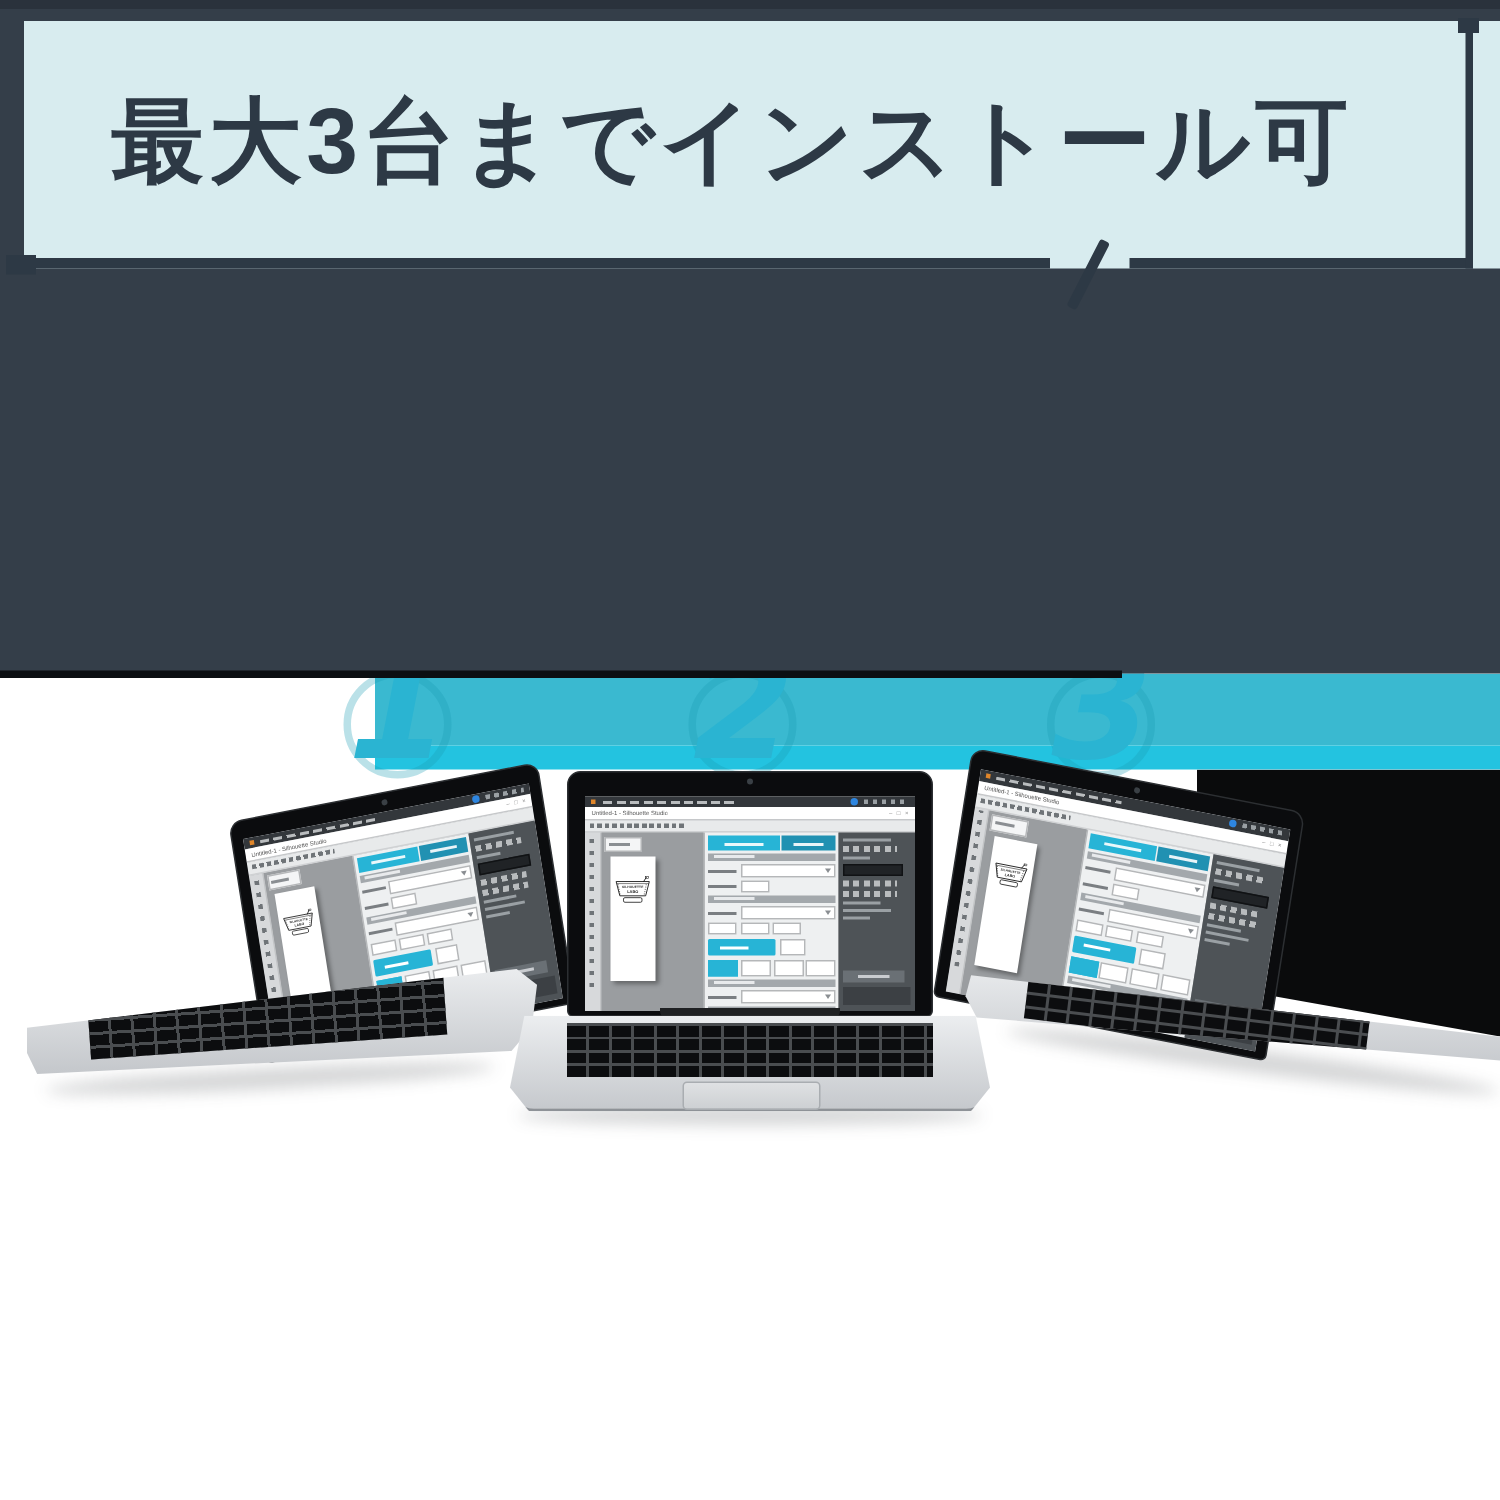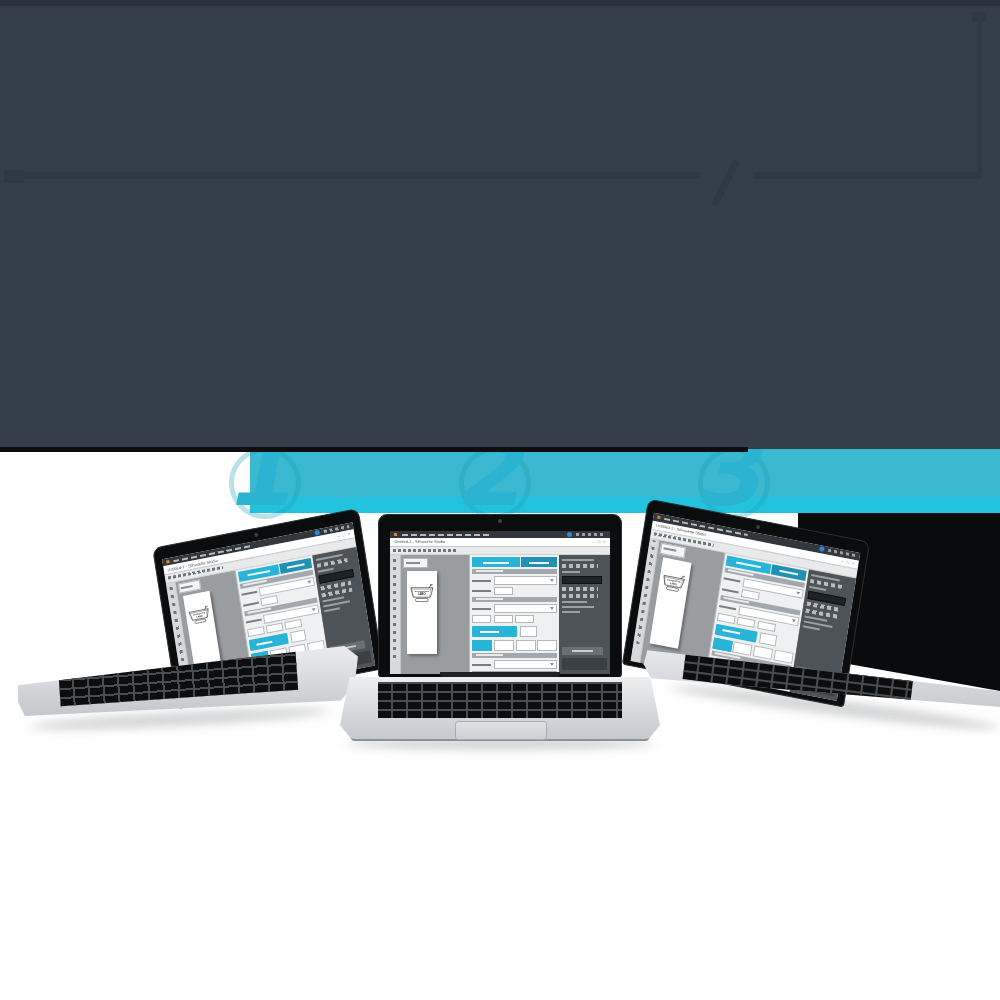--- a/index.html
+++ b/index.html
@@ -146,20 +146,23 @@
     <span class="step-ring r1"></span>
     <span class="step-ring r2"></span>
     <span class="step-ring r3"></span>
     <span class="step-digit d1">1</span>
     <span class="step-digit d2">2</span>
     <span class="step-digit d3">3</span>
   </div>
 
   <div class="dark-section">
     <div class="dark-top-strip"></div>
+    <div class="banner">
+      <div class="banner-text">最大3台までインストール可</div>
+    </div>
     <div class="banner-line-1"></div>
     <div class="banner-line-2"></div>
     <div class="banner-slash"></div>
     <div class="banner-cap-bl"></div>
     <div class="banner-vline"></div>
     <div class="banner-cap-tr"></div>
   </div>
   <div class="edge-line"></div>
 
   <div class="shadow sh-left"></div>

